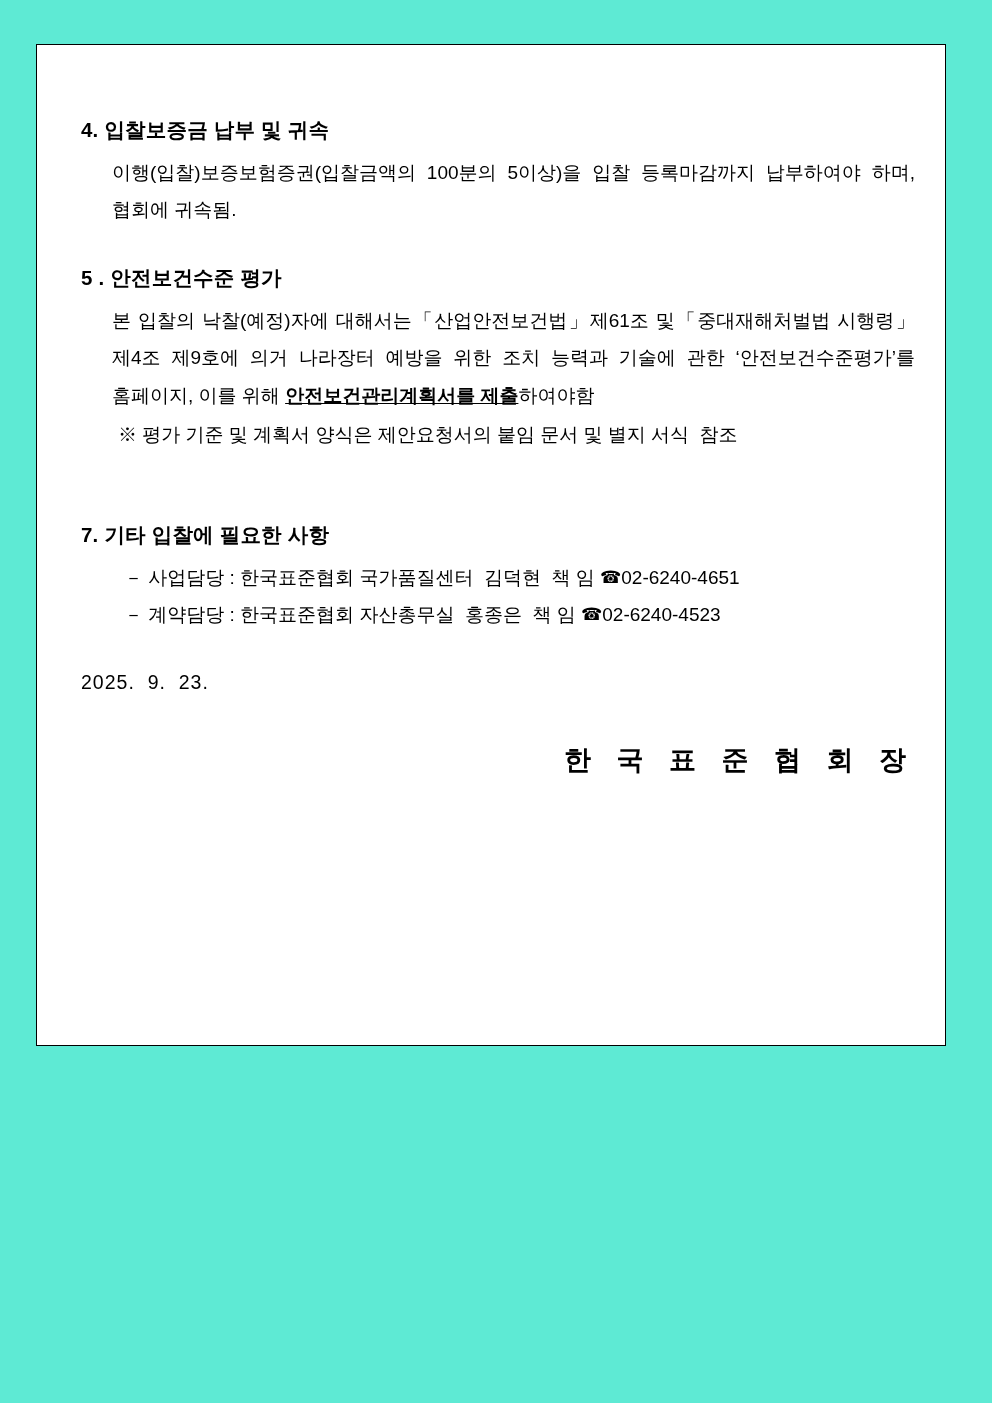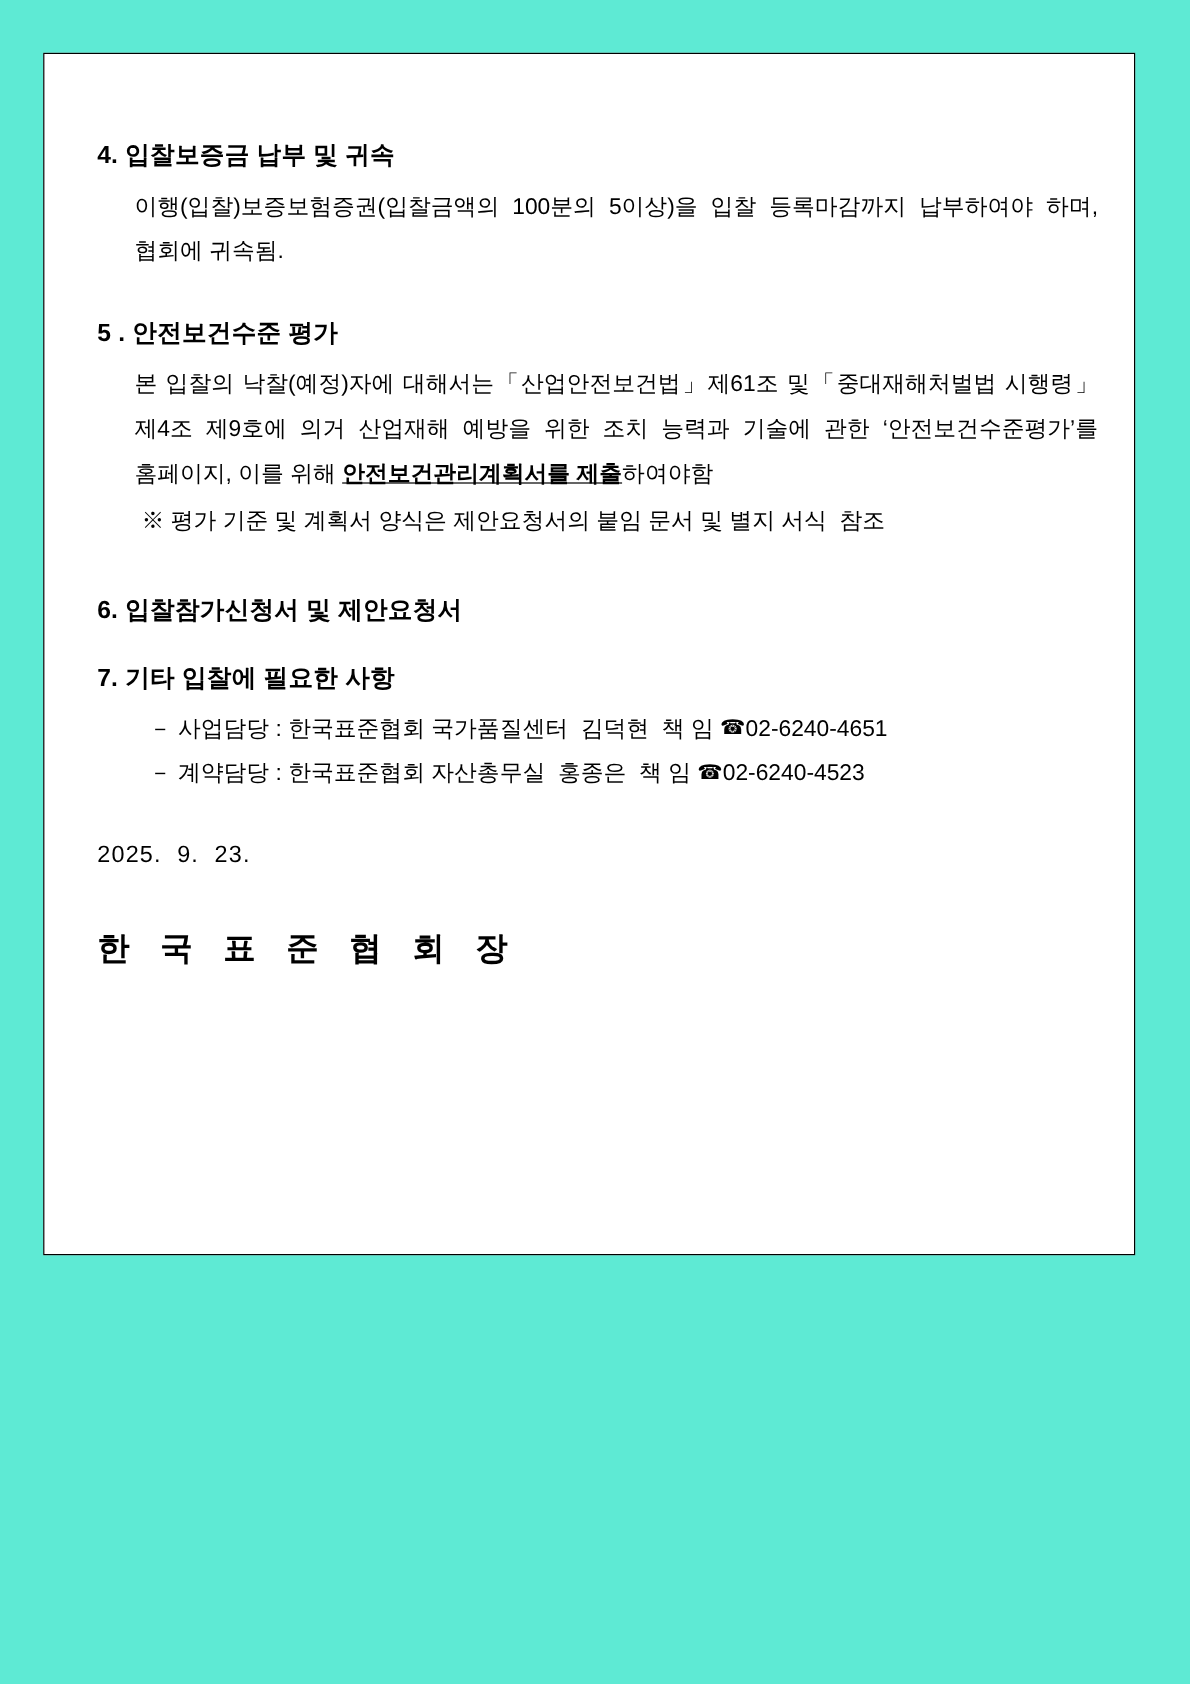--- a/index.html
+++ b/index.html
@@ -87,21 +87,21 @@
   .gap-md { height: 30px; }
   .gap-lg { height: 36px; }
   .date-line {
     text-align: left;
     font-size: 19.5px;
     letter-spacing: 1px;
     margin-top: 38px;
     white-space: pre;
   }
   .org-line {
-    text-align: left;
+    text-align: right;
     font-size: 27px;
     font-weight: bold;
     letter-spacing: 9px;
     margin-top: 48px;
     white-space: pre;
   }
   .phone-glyph {
     font-family: "DejaVu Sans", sans-serif;
     font-size: 17px;
     vertical-align: 1px;
@@ -121,30 +121,29 @@
           <span class="plain-line">협회에 귀속됨.</span>
         </div>
       </div>
 
       <div class="gap-md"></div>
 
       <div class="section">
         <div class="sec-head">5 . 안전보건수준 평가</div>
         <div class="sec-body">
           <span class="justified-line">본 입찰의 낙찰(예정)자에 대해서는「산업안전보건법」제61조 및「중대재해처벌법 시행령」</span>
-          <span class="justified-line">제4조 제9호에 의거 산업재해 예방을 위한 조치 능력과 기술에 관한 ‘안전보건수준평가’를</span>
+          <span class="justified-line">제4조 제9호에 의거 나라장터 예방을 위한 조치 능력과 기술에 관한 ‘안전보건수준평가’를</span>
           <span class="plain-line"><span>홈페이지, 이를 위해 </span><span class="ul-bold">안전보건관리계획서를 제출</span><span>하여야함</span></span>
           <span class="note-line">※ 평가 기준 및 계획서 양식은 제안요청서의 붙임 문서 및 별지 서식  참조</span>
         </div>
       </div>
 
       <div class="gap-lg"></div>
 
       <div class="section">
-        <div class="sec-head">6. 입찰참가신청서 및 제안요청서</div>
       </div>
 
       <div class="gap-sm"></div>
 
       <div class="section">
         <div class="sec-head">7. 기타 입찰에 필요한 사항</div>
         <div class="sec-body nojust">
           <span class="dash-line"><span>－ 사업담당 : 한국표준협회 국가품질센터  김덕현  책 임 </span><span class="phone-glyph">☎</span><span>02-6240-4651</span></span>
           <span class="dash-line"><span>－ 계약담당 : 한국표준협회 자산총무실  홍종은  책 임 </span><span class="phone-glyph">☎</span><span>02-6240-4523</span></span>
         </div>

